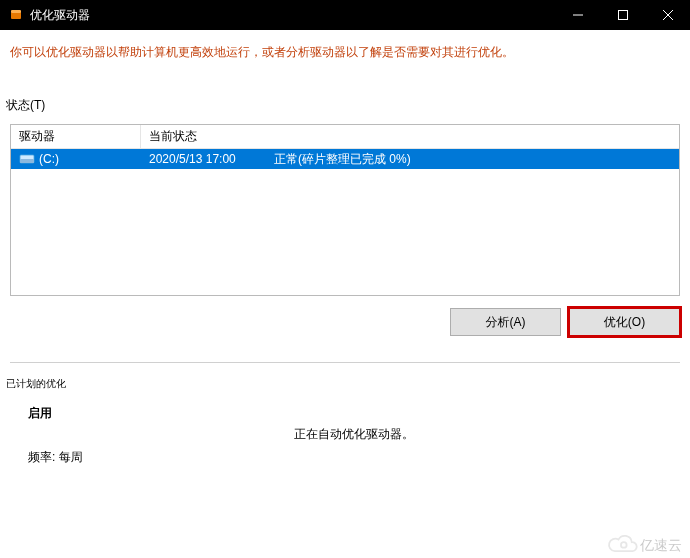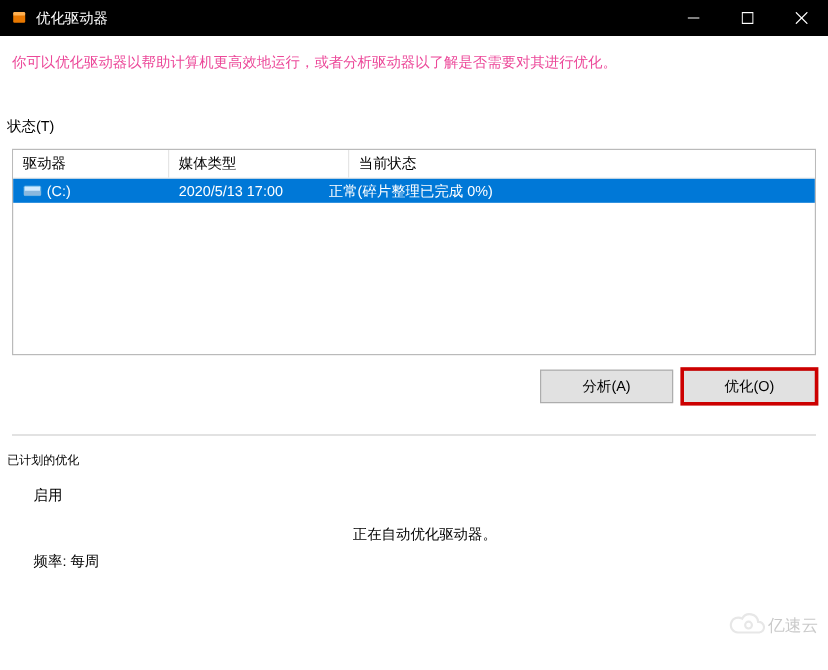--- a/index.html
+++ b/index.html
@@ -42,21 +42,21 @@
       display: flex;
       align-items: center;
       justify-content: center;
       color: #fff;
     }
     .window-control svg { width: 10px; height: 10px; }
     .content {
       padding: 14px 10px 10px 10px;
     }
     .description {
-      color: #ec4899;
+      color: #c2410c;
       font-size: 12px;
       margin-bottom: 36px;
     }
     .section-label {
       font-size: 12px;
       color: #000;
       margin-bottom: 10px;
       margin-left: -4px;
     }
     .drive-list {
@@ -136,36 +136,36 @@
       font-size: 10px;
       margin-bottom: 14px;
       margin-left: -4px;
     }
     .schedule-body {
       padding-left: 18px;
       display: flex;
     }
     .schedule-text { flex: 1; }
     .schedule-title {
-      font-weight: normal;
-      font-size: 12px;
-      margin-bottom: 15px;
+      font-weight: bold;
+      font-size: 12px;
+      margin-bottom: 4px;
     }
     .schedule-desc {
       font-size: 12px;
       margin-bottom: 6px;
       text-align: center;
     }
     .schedule-freq {
       font-size: 12px;
     }
     .watermark {
       position: absolute;
       right: 8px;
-      bottom: 24px;
+      bottom: 0;
       display: flex;
       align-items: center;
       opacity: 0.35;
       justify-content: flex-end;
     }
     .watermark-icon svg { width: 32px; height: 22px; }
     .watermark-text {
       font-size: 14px;
       color: #666;
       margin-left: 2px;
@@ -204,21 +204,20 @@
 </div>
 
 <div class="content">
   <div class="description">你可以优化驱动器以帮助计算机更高效地运行，或者分析驱动器以了解是否需要对其进行优化。</div>
 
   <div class="section-label">状态(T)</div>
 
   <div class="drive-list">
     <div class="drive-header">
       <div class="col col-drive">驱动器</div>
-      <div class="col col-media">媒体类型</div>
       <div class="col col-status">当前状态</div>
     </div>
     <div class="drive-row">
       <div class="col col-drive">
         <span class="drive-icon">
           <svg viewBox="0 0 16 12">
               <rect x="1" y="2" width="14" height="8" rx="1" fill="#cfeaff" stroke="#4aa4e0" stroke-width="0.8"></rect>
               <rect x="1" y="6" width="14" height="4" rx="1" fill="#8bb8de"></rect>
             </svg>
         </span>

